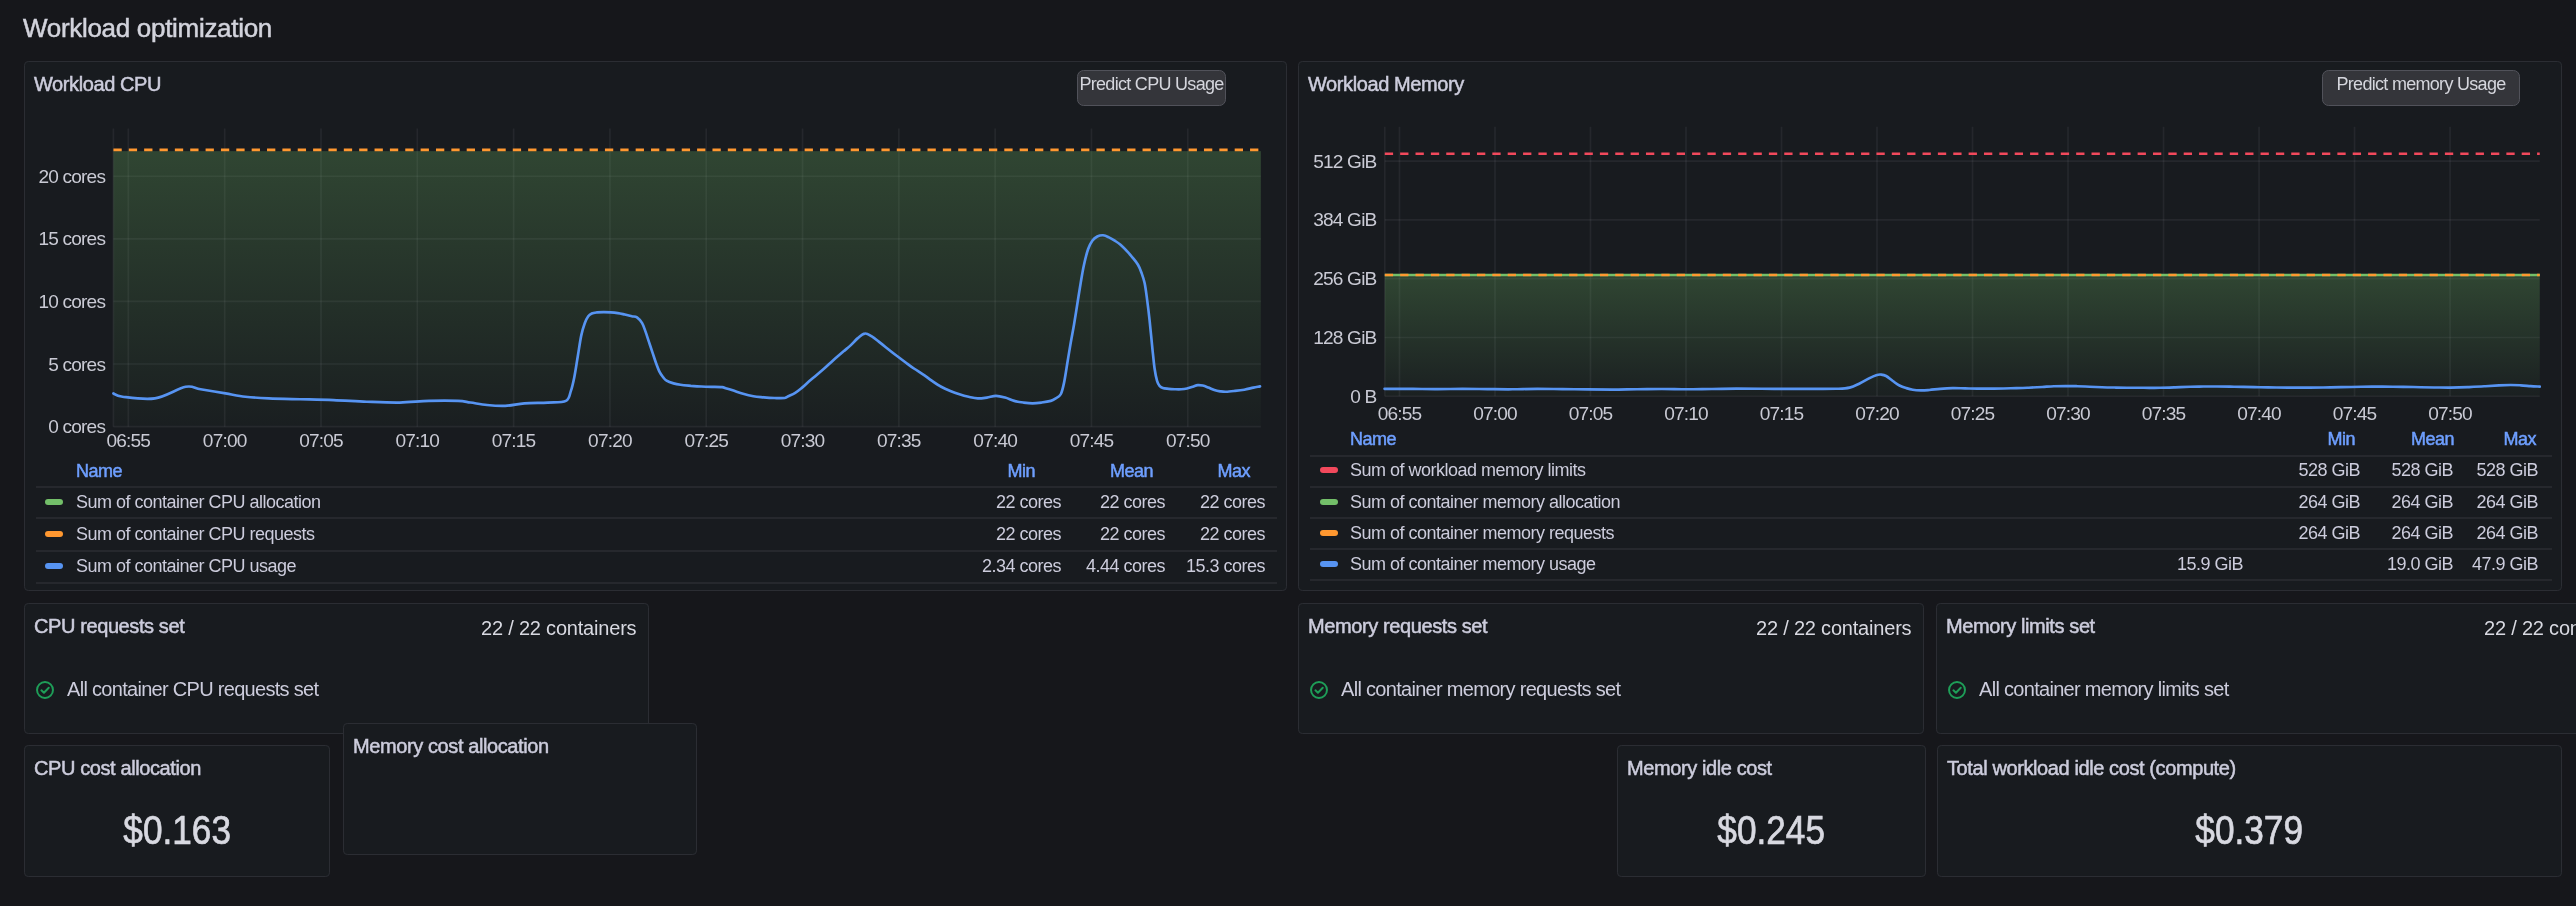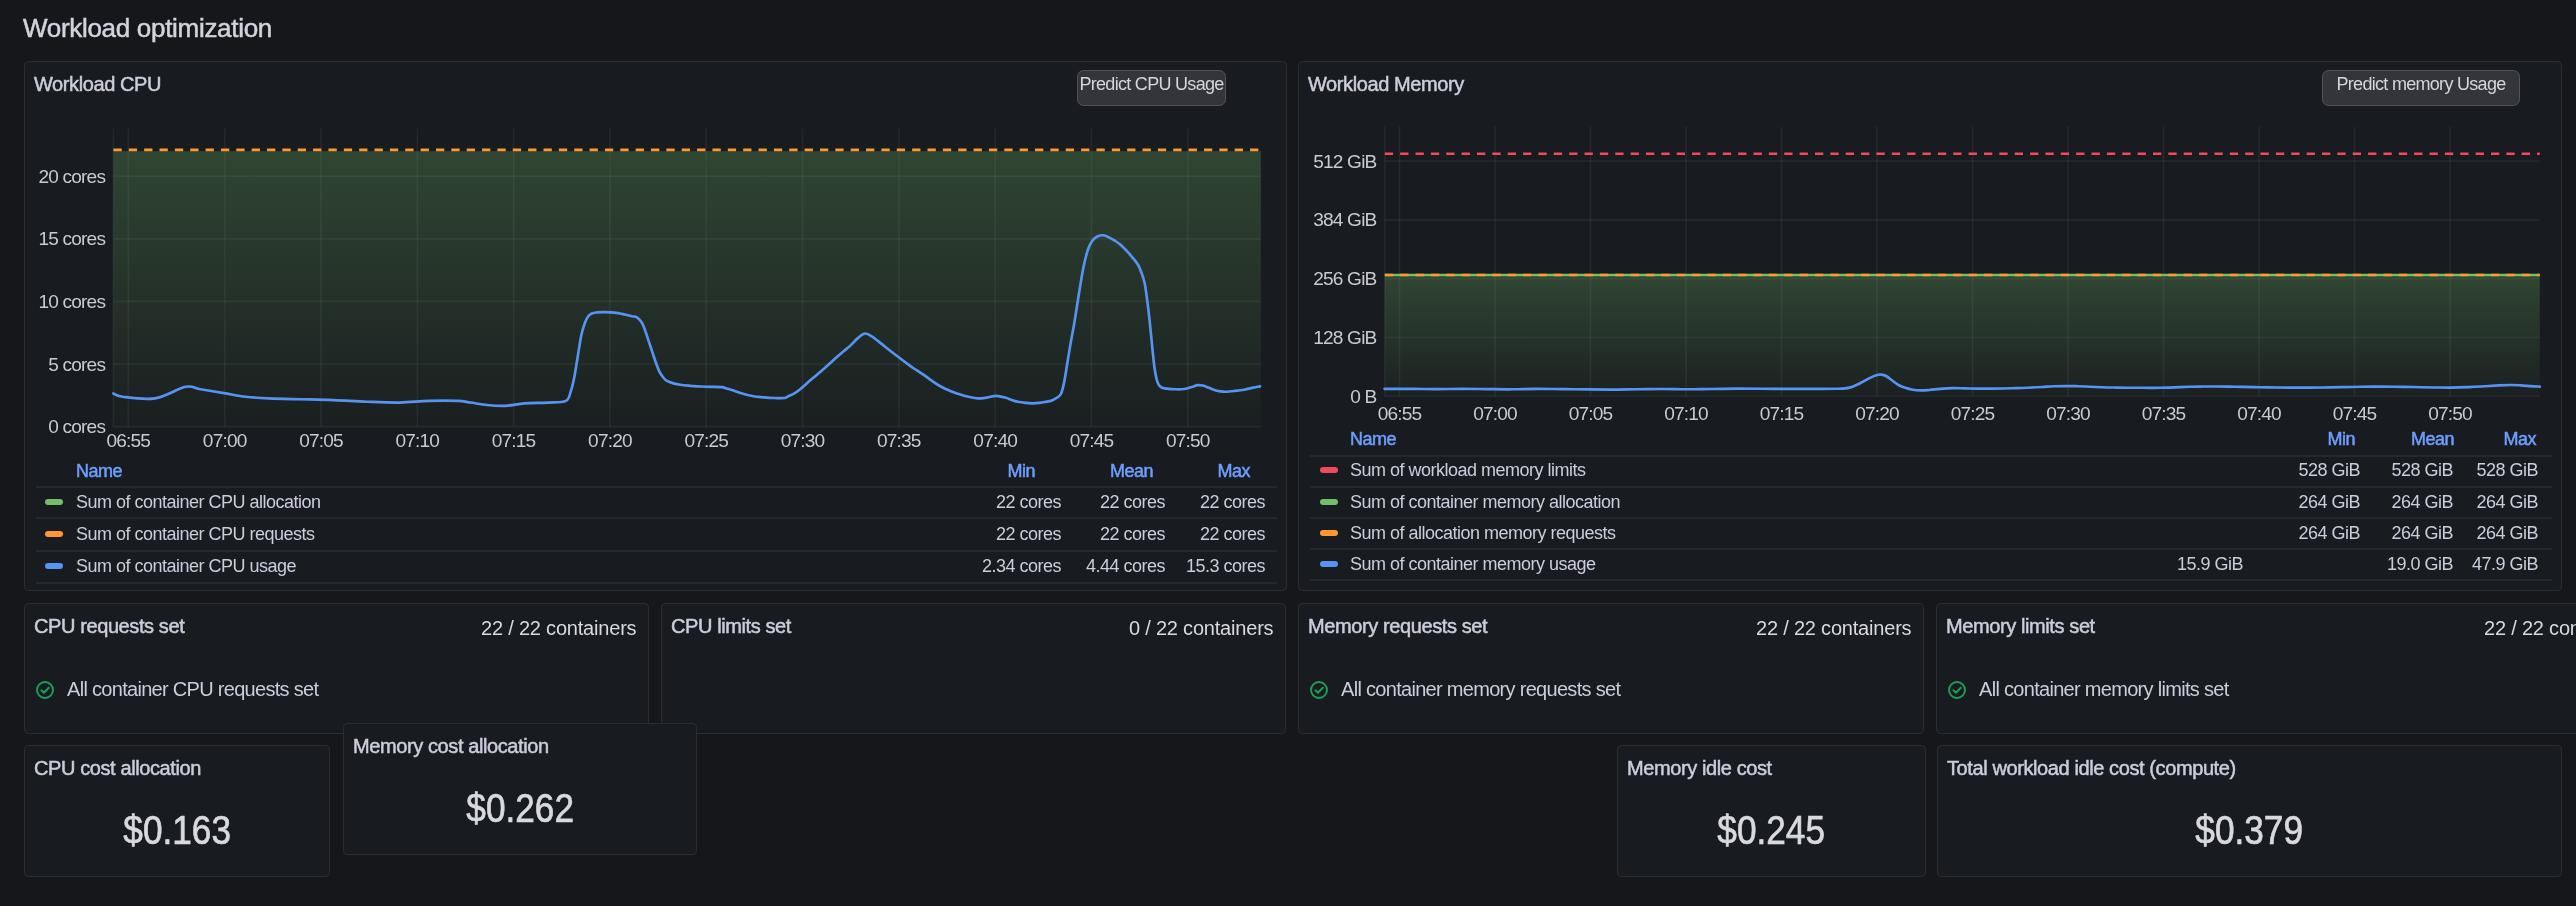--- a/index.html
+++ b/index.html
@@ -157,45 +157,41 @@
       <div class="lg" style="left:51px;top:397px">Sum of workload memory limits</div>
       <div class="lg" style="left:878px;top:397px;width:183px;text-align:right">528 GiB</div>
       <div class="lg" style="left:971px;top:397px;width:183px;text-align:right">528 GiB</div>
       <div class="lg" style="left:1056px;top:397px;width:183px;text-align:right">528 GiB</div>
       <div style="position:absolute;left:21px;top:437px;width:18px;height:5.8px;border-radius:3.3px;background:#73BF69"></div>
       <div class="lg" style="left:51px;top:429px">Sum of container memory allocation</div>
       <div class="lg" style="left:878px;top:429px;width:183px;text-align:right">264 GiB</div>
       <div class="lg" style="left:971px;top:429px;width:183px;text-align:right">264 GiB</div>
       <div class="lg" style="left:1056px;top:429px;width:183px;text-align:right">264 GiB</div>
       <div style="position:absolute;left:21px;top:468px;width:18px;height:5.8px;border-radius:3.3px;background:#FF9830"></div>
-      <div class="lg" style="left:51px;top:460px">Sum of allocation memory requests</div>
+      <div class="lg" style="left:51px;top:460px">Sum of container memory requests</div>
       <div class="lg" style="left:878px;top:460px;width:183px;text-align:right">264 GiB</div>
       <div class="lg" style="left:971px;top:460px;width:183px;text-align:right">264 GiB</div>
       <div class="lg" style="left:1056px;top:460px;width:183px;text-align:right">264 GiB</div>
       <div style="position:absolute;left:21px;top:499px;width:18px;height:5.8px;border-radius:3.3px;background:#5794F2"></div>
       <div class="lg" style="left:51px;top:491px">Sum of container memory usage</div>
       <div class="lg" style="left:878px;top:491px;width:183px;text-align:left">15.9 GiB</div>
       <div class="lg" style="left:971px;top:491px;width:183px;text-align:right">19.0 GiB</div>
       <div class="lg" style="left:1056px;top:491px;width:183px;text-align:right">47.9 GiB</div>
     </div>
     <div class="panel" style="left:24px;top:603px;width:625px;height:131px">
       <div class="ptitle">CPU requests set</div>
       <div class="rtop">22 / 22 containers</div>
       <div class="chk" style="top:77px;left:10.8px;width:20px;height:20px">
         <svg width="18" height="18" viewBox="0 0 22 22" style="position:absolute;left:0;top:0">
           <circle cx="11" cy="11" r="9.75" fill="none" stroke="#1E9E58" stroke-width="2.4"></circle>
           <path d="M6.6 11.4 L9.7 14.4 L15.6 8.2" fill="none" stroke="#1E9E58" stroke-width="2.4" stroke-linecap="round" stroke-linejoin="round"></path>
         </svg>
       </div>
       <div class="chk" style="top:74px;left:42px">All container CPU requests set</div>
     </div>
-    <div class="panel" style="left:661px;top:603px;width:625px;height:131px">
-      <div class="ptitle">CPU limits set</div>
-      <div class="rtop">0 / 22 containers</div>
-    </div>
     <div class="panel" style="left:1298px;top:603px;width:626px;height:131px">
       <div class="ptitle">Memory requests set</div>
       <div class="rtop">22 / 22 containers</div>
       <div class="chk" style="top:77px;left:10.8px;width:20px;height:20px">
         <svg width="18" height="18" viewBox="0 0 22 22" style="position:absolute;left:0;top:0">
           <circle cx="11" cy="11" r="9.75" fill="none" stroke="#1E9E58" stroke-width="2.4"></circle>
           <path d="M6.6 11.4 L9.7 14.4 L15.6 8.2" fill="none" stroke="#1E9E58" stroke-width="2.4" stroke-linecap="round" stroke-linejoin="round"></path>
         </svg>
       </div>
       <div class="chk" style="top:74px;left:42px">All container memory requests set</div>
@@ -210,21 +206,20 @@
         </svg>
       </div>
       <div class="chk" style="top:74px;left:42px">All container memory limits set</div>
     </div>
     <div class="panel" style="left:24px;top:745px;width:306px;height:132px">
       <div class="ptitle">CPU cost allocation</div>
       <div class="statval" style="top:62px"><span>$0.163</span></div>
     </div>
     <div class="panel" style="left:343px;top:723px;width:354px;height:132px">
       <div class="ptitle">Memory cost allocation</div>
-      <div class="statval" style="top:62px"><span>$0.262</span></div>
     </div>
     <div class="panel" style="left:1617px;top:745px;width:309px;height:132px">
       <div class="ptitle">Memory idle cost</div>
       <div class="statval" style="top:62px"><span>$0.245</span></div>
     </div>
     <div class="panel" style="left:1937px;top:745px;width:625px;height:132px">
       <div class="ptitle">Total workload idle cost (compute)</div>
       <div class="statval" style="top:62px"><span>$0.379</span></div>
     </div>
   </div>

